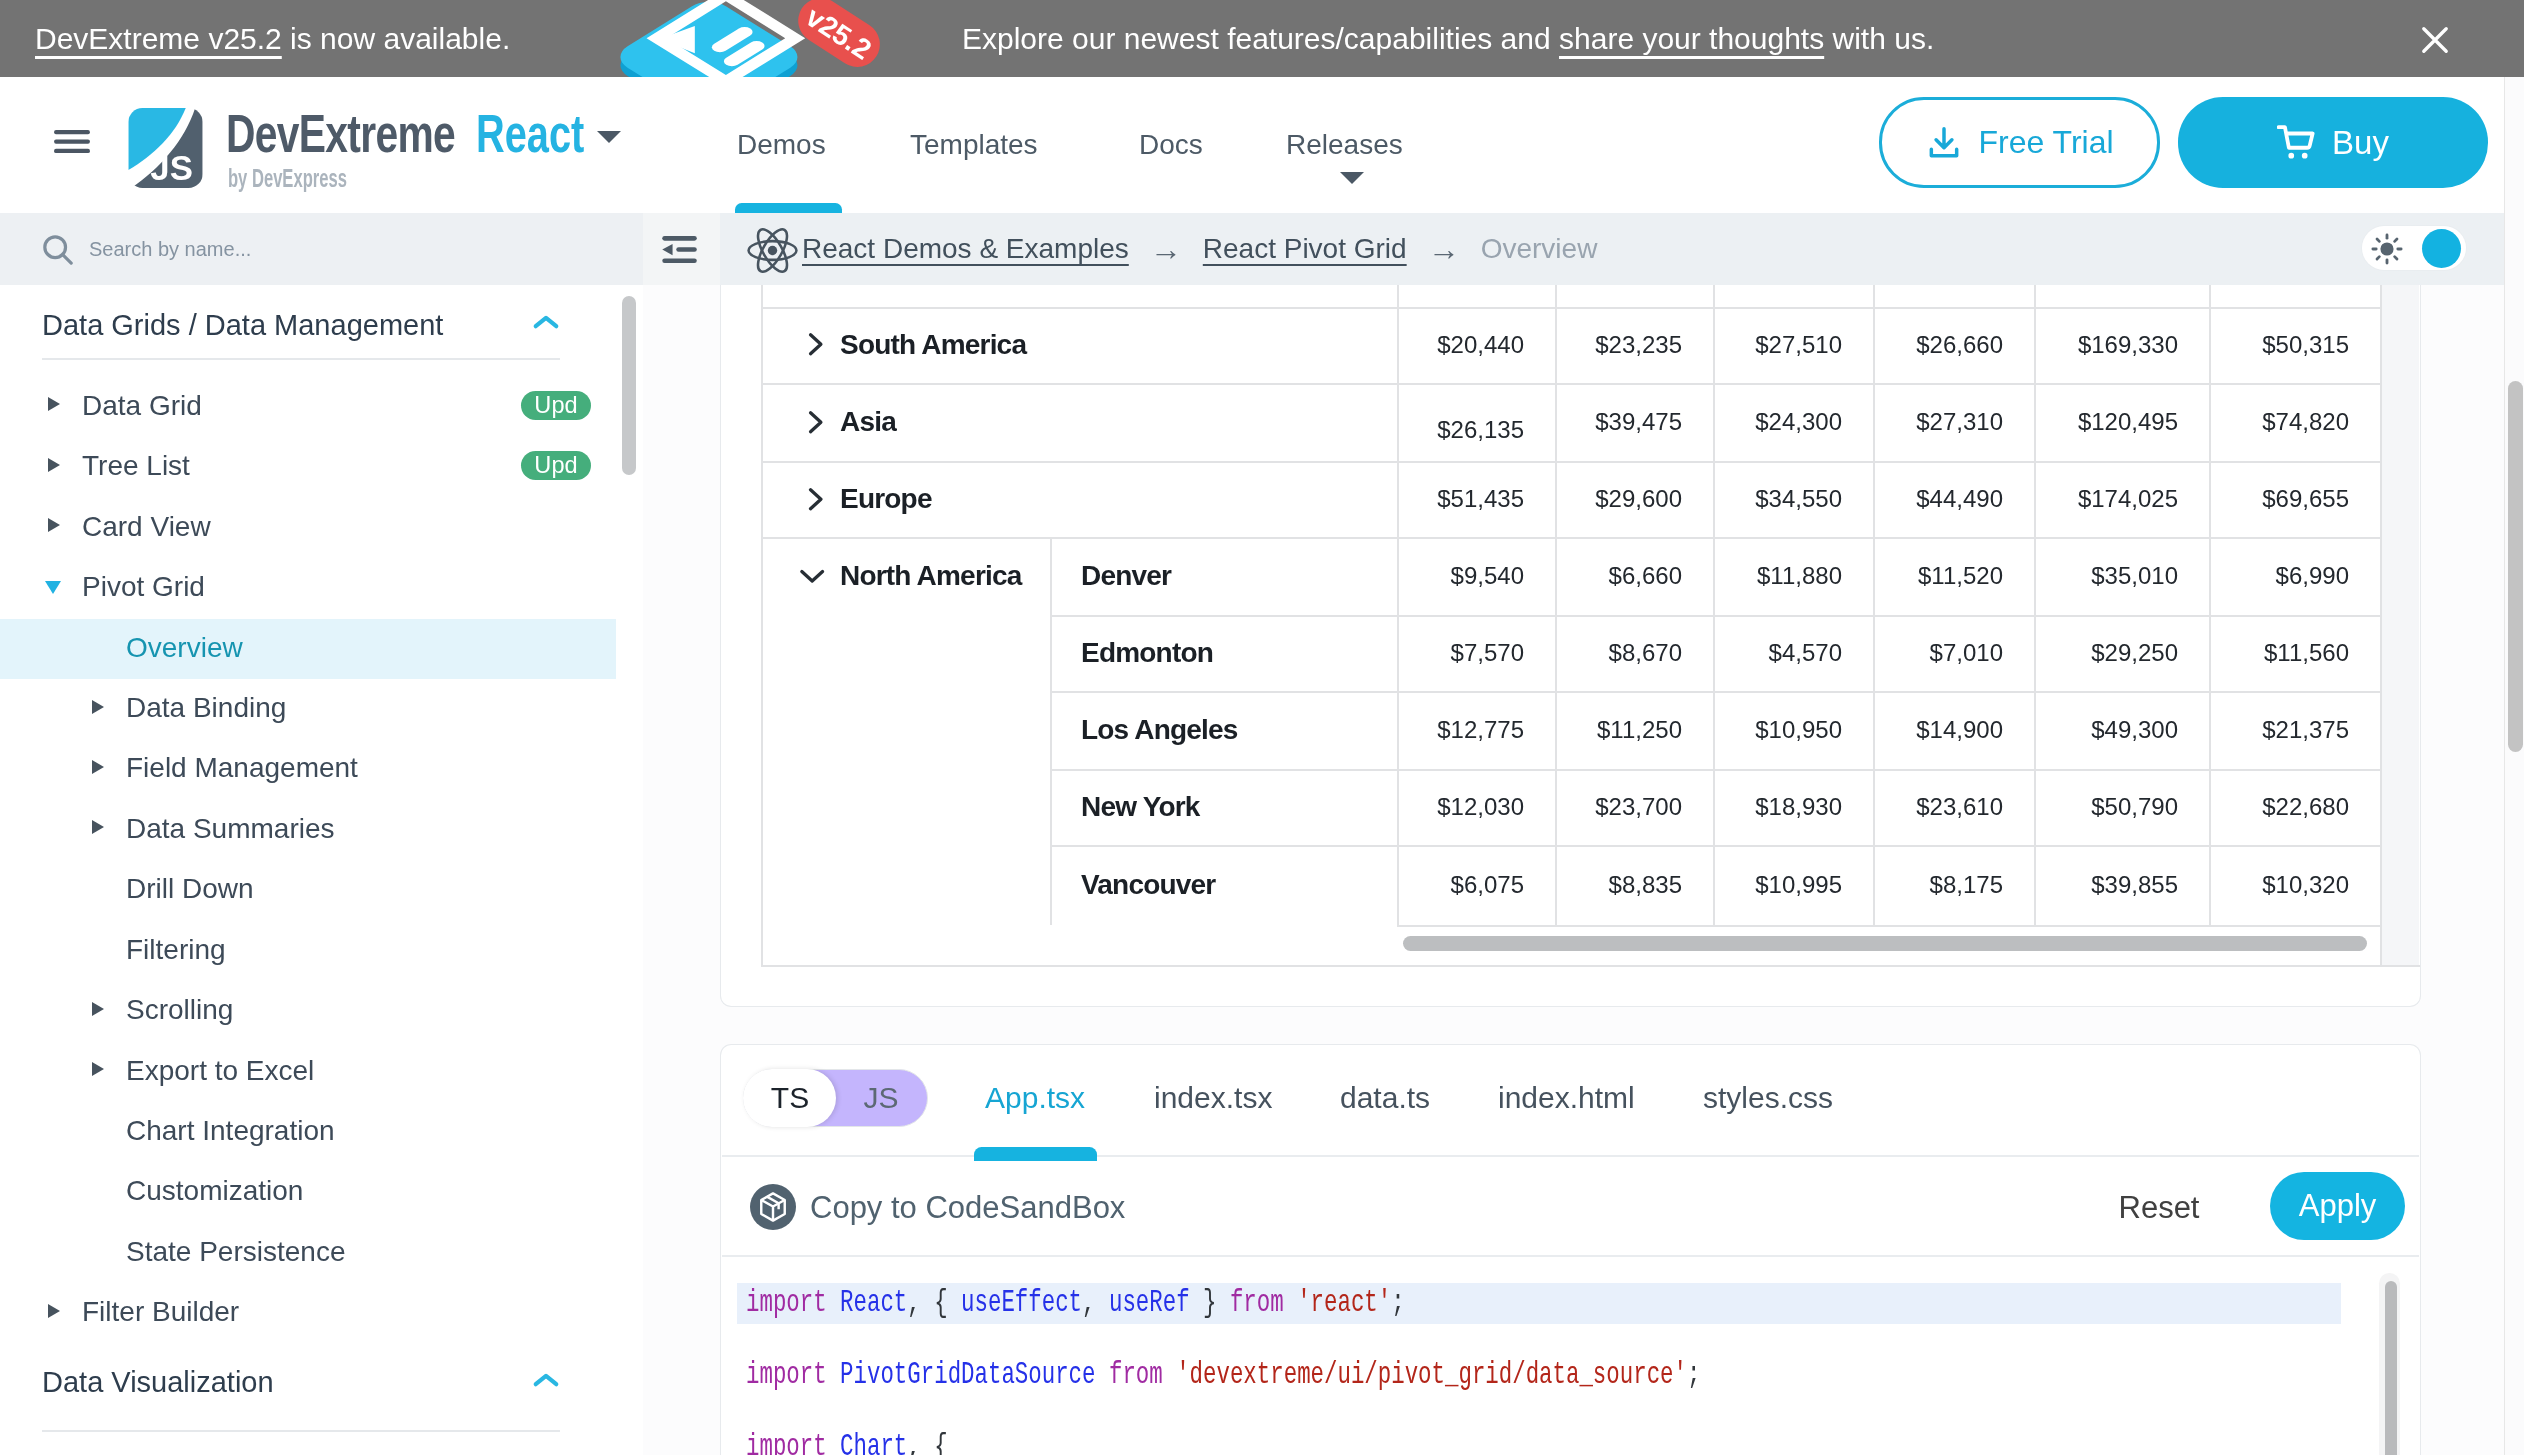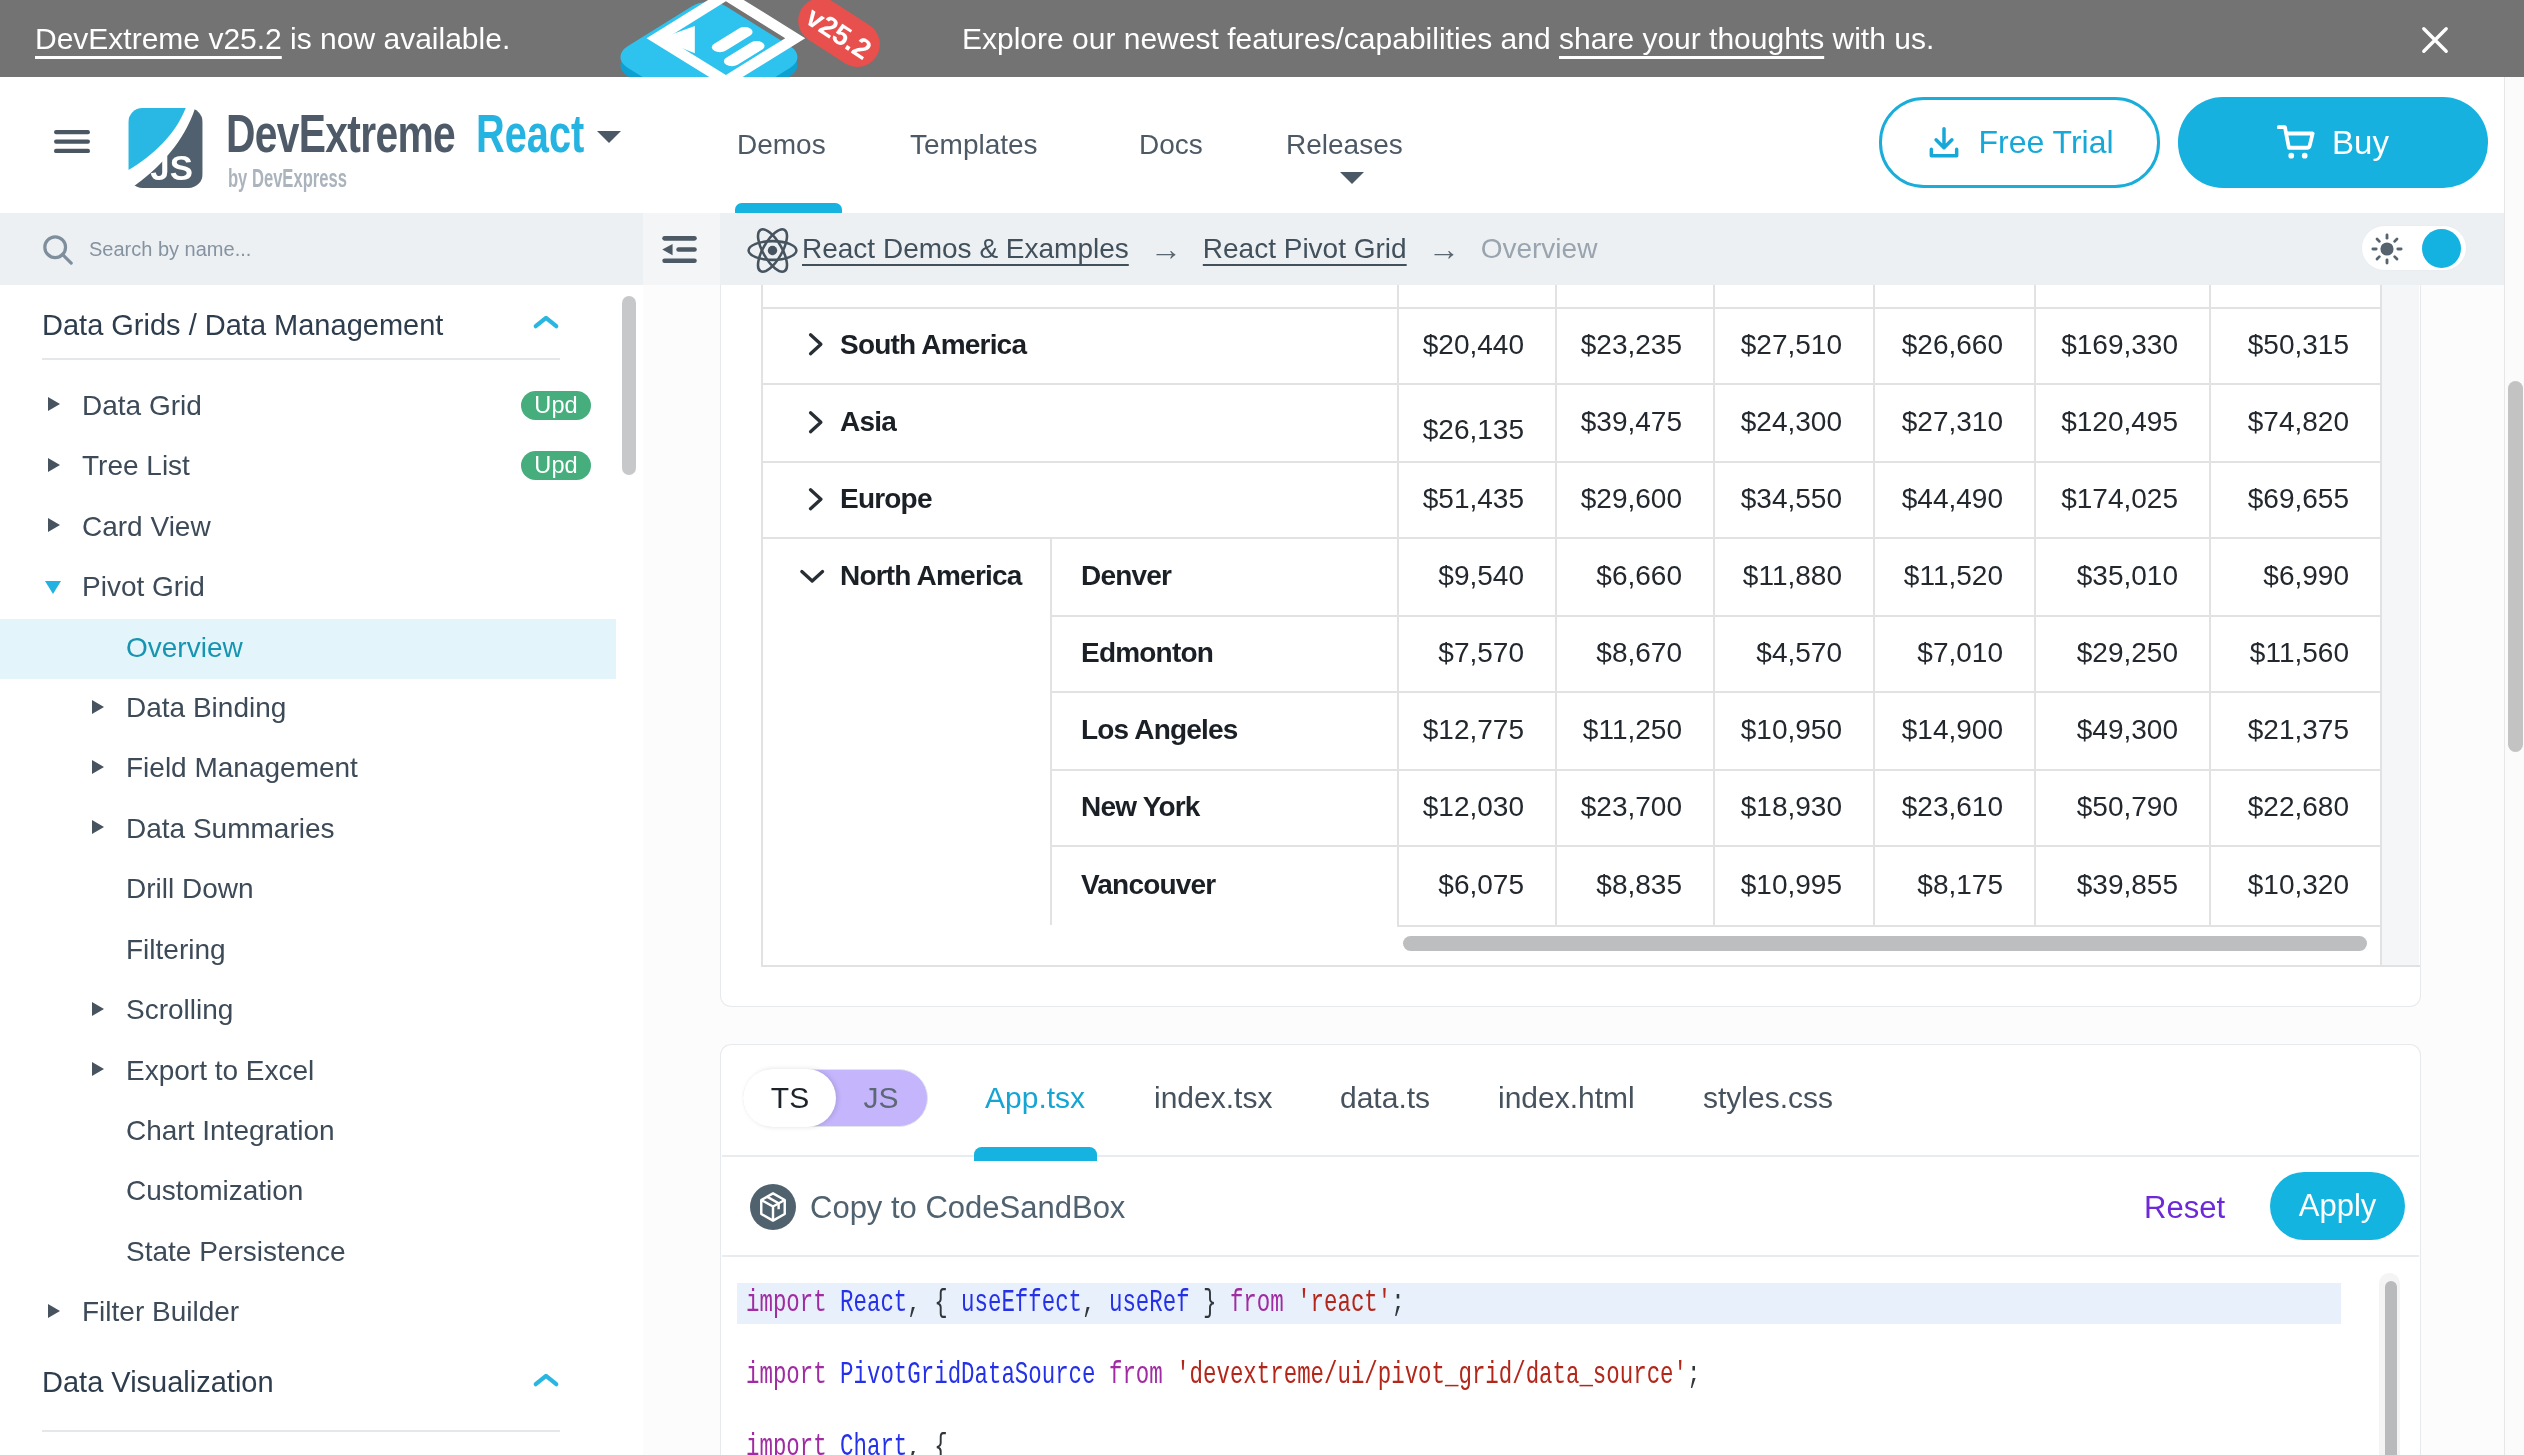--- a/index.html
+++ b/index.html
@@ -40,33 +40,33 @@
   #selrow { position:absolute; left:0; top:334px; width:616px; height:60px; background:#e3f4fb; }
   .chev { stroke:#29b7e2; stroke-width:4.5; fill:none; stroke-linecap:round; stroke-linejoin:round; }
   
   .sb { position:absolute; border-radius:7.6px; }
   
   #democard { position:absolute; left:720px; top:285px; width:1701px; height:722px; border:1.9px solid #e7eaed; border-top:none; border-radius:0 0 11.3px 11.3px; background:#fff; }
   #codecard { position:absolute; left:720px; top:1044px; width:1701px; height:412px; border:1.9px solid #e7eaed; border-bottom:none; border-radius:11.3px 11.3px 0 0; background:#fff; }
   
   .gl { position:absolute; background:#e1e2e4; }
   .rowlab { position:absolute; font-size:28px; font-weight:700; color:#1b2026; line-height:32px; letter-spacing:-0.8px; }
-  .num { position:absolute; font-size:28px; color:#23282e; text-align:right; width:189px; line-height:32px; }
+  .num { position:absolute; font-size:24px; color:#23282e; text-align:right; width:189px; line-height:32px; }
   .tchev { position:absolute; }
   .tchev path { stroke:#272e35; stroke-width:3.5; fill:none; stroke-linecap:round; stroke-linejoin:round; }
   
   #tsjs { position:absolute; left:743px; top:1069px; width:185px; height:58px; background:#c4b5fd; border:1.9px solid #e3e6e9; border-radius:29px; }
   #tsjs .knob { position:absolute; left:-0.9px; top:-0.9px; width:93px; height:58px; background:#fff; border-radius:29px; box-shadow:1.9px 0 5.7px rgba(0,0,0,0.12); }
   #tsjs .ts { position:absolute; left:0; width:92px; text-align:center; line-height:56px; font-size:30px; color:#1c232b; font-weight:500; }
   #tsjs .js { position:absolute; right:0; width:92px; text-align:center; line-height:56px; font-size:30px; color:#5c6974; }
   .tab { position:absolute; top:1069px; height:58px; line-height:58px; font-size:30px; color:#46525e; }
   #tabuline { position:absolute; left:974px; top:1147px; width:123px; height:14px; background:#16b3e0; border-radius:7.6px 7.6px 0 0; }
   .cdiv { position:absolute; left:722px; width:1697px; height:1.9px; background:#e9ecef; }
   #copyrow { position:absolute; left:810px; top:1176px; height:64px; display:flex; align-items:center; font-size:31px; color:#50626f; }
-  #resettxt { position:absolute; left:2093px; top:1176px; width:132px; height:64px; line-height:64px; font-size:31px; color:#6d28d9; text-align:right; }
+  #resettxt { position:absolute; left:2093px; top:1176px; width:132px; height:64px; line-height:64px; font-size:31px; color:#404040; text-align:center; }
   #applybtn { position:absolute; left:2270px; top:1172px; width:135px; height:68px; background:#14b4e1; border-radius:34px; color:#fff; font-size:31px; text-align:center; line-height:68px; }
   .codeline { position:absolute; left:746px; font-family:"Liberation Mono", monospace; font-size:32px; white-space:pre; color:#31363b; transform:scaleX(0.70); transform-origin:0 50%; }
   .codeline .k { color:#a02ba2; }
   .codeline .id { color:#2531e8; }
   .codeline .s { color:#b3261a; }
   #hl1 { position:absolute; left:737px; top:1283px; width:1604px; height:41px; background:#e8f0fb; }
 </style>
 </head>
 <body>
 <div id="banner">

